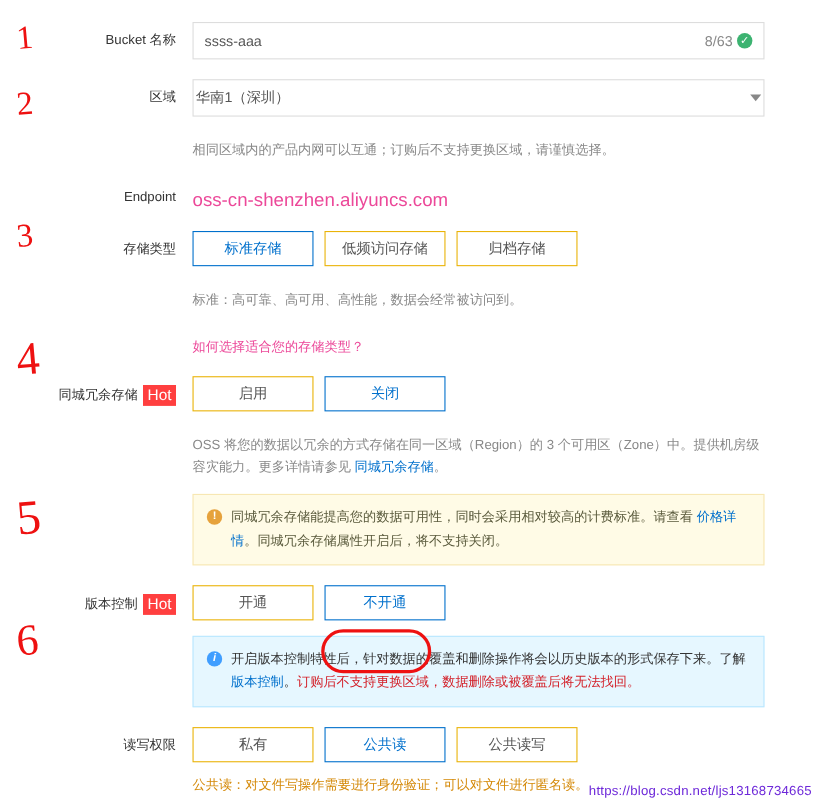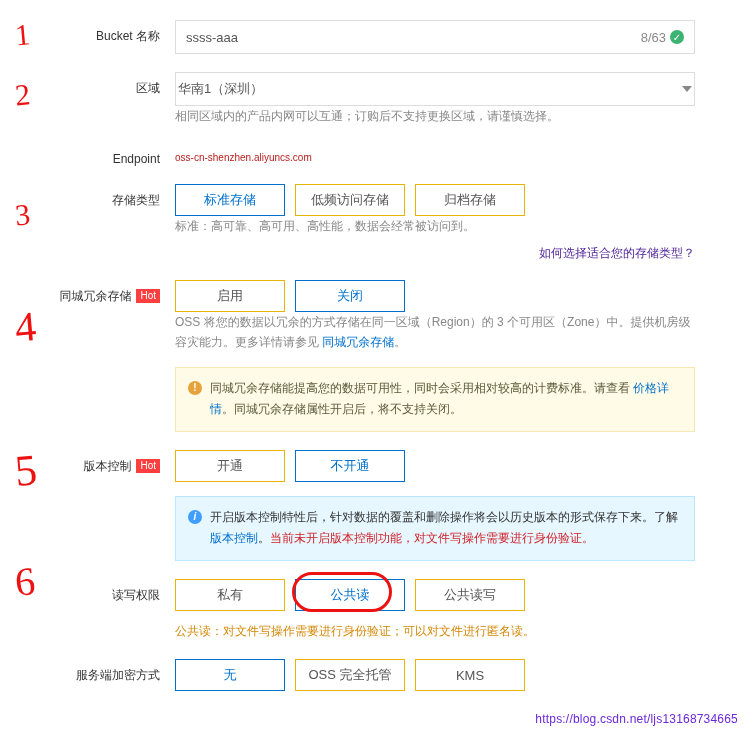--- a/index.html
+++ b/index.html
@@ -52,53 +52,53 @@
       background: #3cb371;
       display: inline-flex; align-items: center; justify-content: center;
       color: #fff; font-size: 10px;
     }
     .select-box {
       display: flex; align-items: center; justify-content: space-between;
       height: 34px; border: 1px solid #ddd; padding: 0 2px;
       cursor: pointer; color: #555; font-size: 13px;
     }
     .chev { border-left: 5px solid transparent; border-right: 5px solid transparent; border-top: 6px solid #888; }
-    .hint { color: #888; margin-top: 0; line-height: 1.7; }
+    .hint { color: #888; margin-top: 20px; line-height: 1.7; }
     .hint-link { color: #0070cc; }
     .warn-hint { color: #d48806; margin-top: 10px; line-height: 1.7; }
-    .endpoint-val { padding-top: 8px; color: #b91c1c; font-size: 10px; }
+    .endpoint-val { padding-top: 8px; color: #ec4899; font-size: 17px; }
     .seg-group { display: flex; gap: 10px; }
     .seg-btn {
       width: 110px; height: 32px;
       display: flex; align-items: center; justify-content: center;
       border: 1px solid #eab308; color: #555; cursor: pointer; font-size: 13px;
       background: #fff;
     }
     .seg-btn.active { border-color: #0070cc; color: #0070cc; }
-    .link-q { color: #4c1d95; margin-top: 8px; display: block; text-align: right; }
+    .link-q { color: #ec4899; margin-top: 24px; display: block; }
     .hot-badge {
-      background: #ff3f3f; color: #fff; font-size: 10px;
+      background: #ff3f3f; color: #fff; font-size: 14px;
       padding: 1px 4px; display: inline-block; line-height: 1.2;
     }
     .alert {
       margin-top: 14px; padding: 10px 12px; line-height: 1.8;
       display: flex; align-items: flex-start; gap: 8px;
       font-size: 12px;
     }
     .alert.warn { background: #fffbe6; border: 1px solid #f7e7b3; color: #5a5a3c; }
     .alert.info { background: #e6f7ff; border: 1px solid #bae7ff; color: #333; }
     .alert .ic {
       width: 14px; height: 14px; border-radius: 50%;
       display: inline-flex; align-items: center; justify-content: center;
       color: #fff; font-size: 10px; font-weight: bold; flex-shrink: 0;
       margin-top: 3px;
     }
     .alert.warn .ic { background: #e6a23c; }
     .alert.info .ic { background: #409eff; font-style: italic; }
-    .alert-txt { flex: 1; font-family: Liberation Serif, serif; }
+    .alert-txt { flex: 1; }
     .red-txt { color: #d32029; }
     .watermark {
       position: fixed; right: 18px; bottom: 6px;
       color: #6d28d9; font-size: 12px; letter-spacing: 0.2px;
     }
     
     .anno-num {
       position: absolute; left: -5px;
       color: #e11; font-family: "Comic Sans MS", cursive;
       font-size: 30px; font-weight: 400;
@@ -196,21 +196,21 @@
       <span class="hot-badge">Hot</span>
     </div>
     <div class="field-col">
       <div class="seg-group">
         <div class="seg-btn">开通</div>
         <div class="seg-btn active">不开通</div>
       </div>
       <div class="alert info">
         <span class="ic">i</span>
         <div class="alert-txt">
-          <span>开启版本控制特性后，针对数据的覆盖和删除操作将会以历史版本的形式保存下来。了解 </span><a class="hint-link">版本控制</a><span>。</span><span class="red-txt">当前未开启版本控制功能，对文件写操作需要进行身份验证。</span>
+          <span>开启版本控制特性后，针对数据的覆盖和删除操作将会以历史版本的形式保存下来。了解 </span><a class="hint-link">版本控制</a><span>。</span><span class="red-txt">订购后不支持更换区域，数据删除或被覆盖后将无法找回。</span>
         </div>
       </div>
     </div>
   </div>
 
   <div class="row">
     <div class="label-col">读写权限</div>
     <div class="field-col">
       <div class="seg-group">
         <div class="seg-btn">私有</div>

